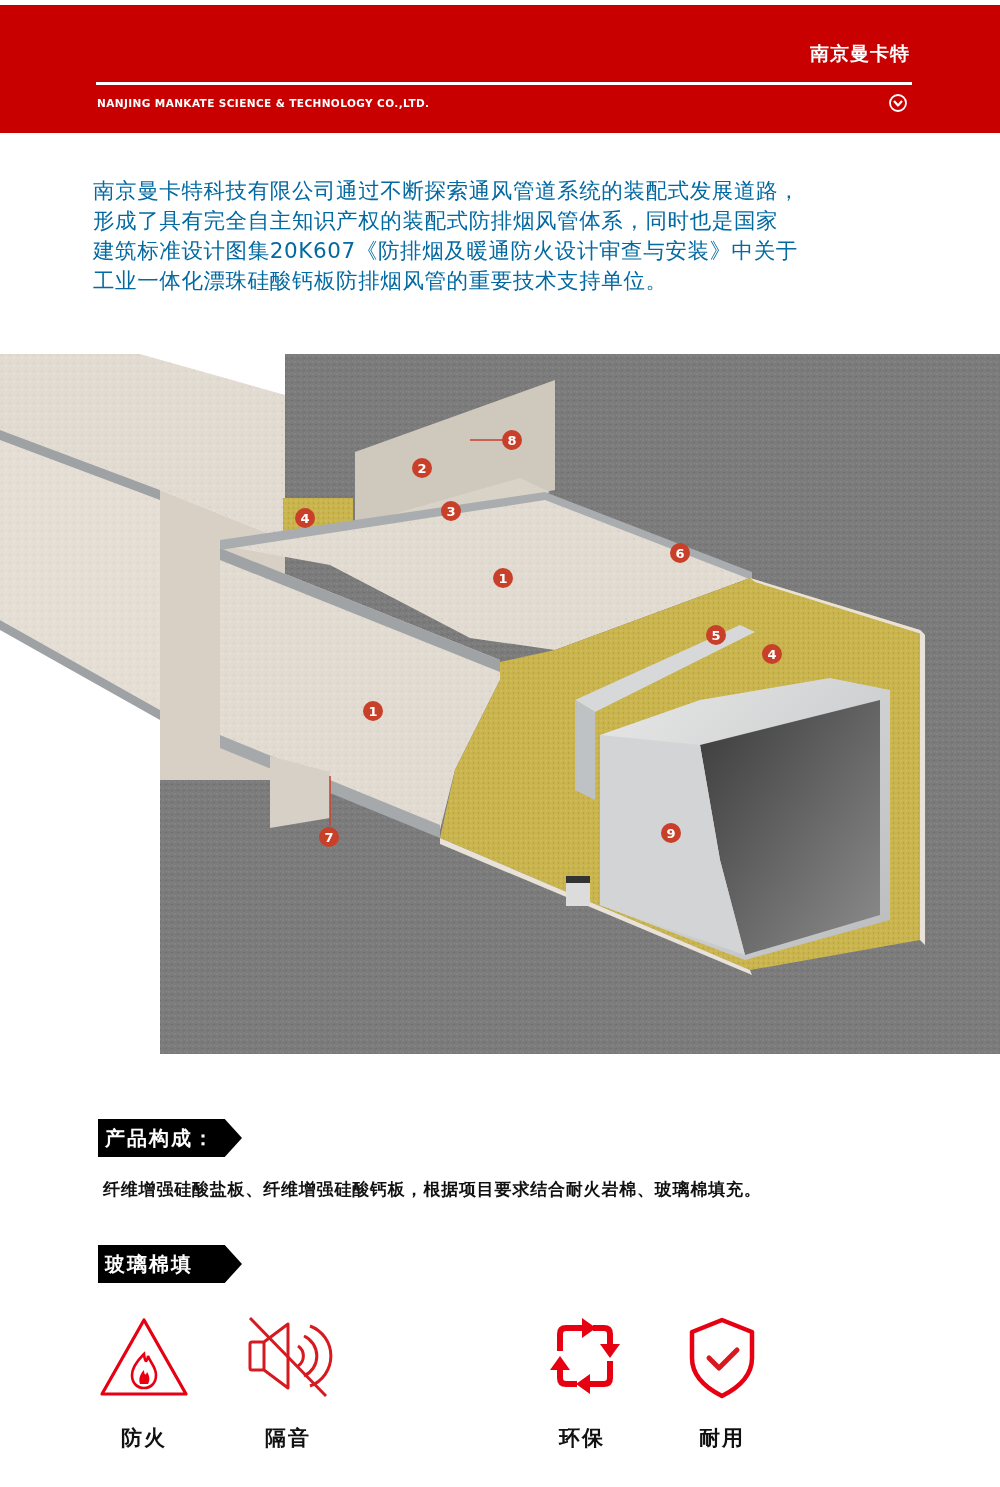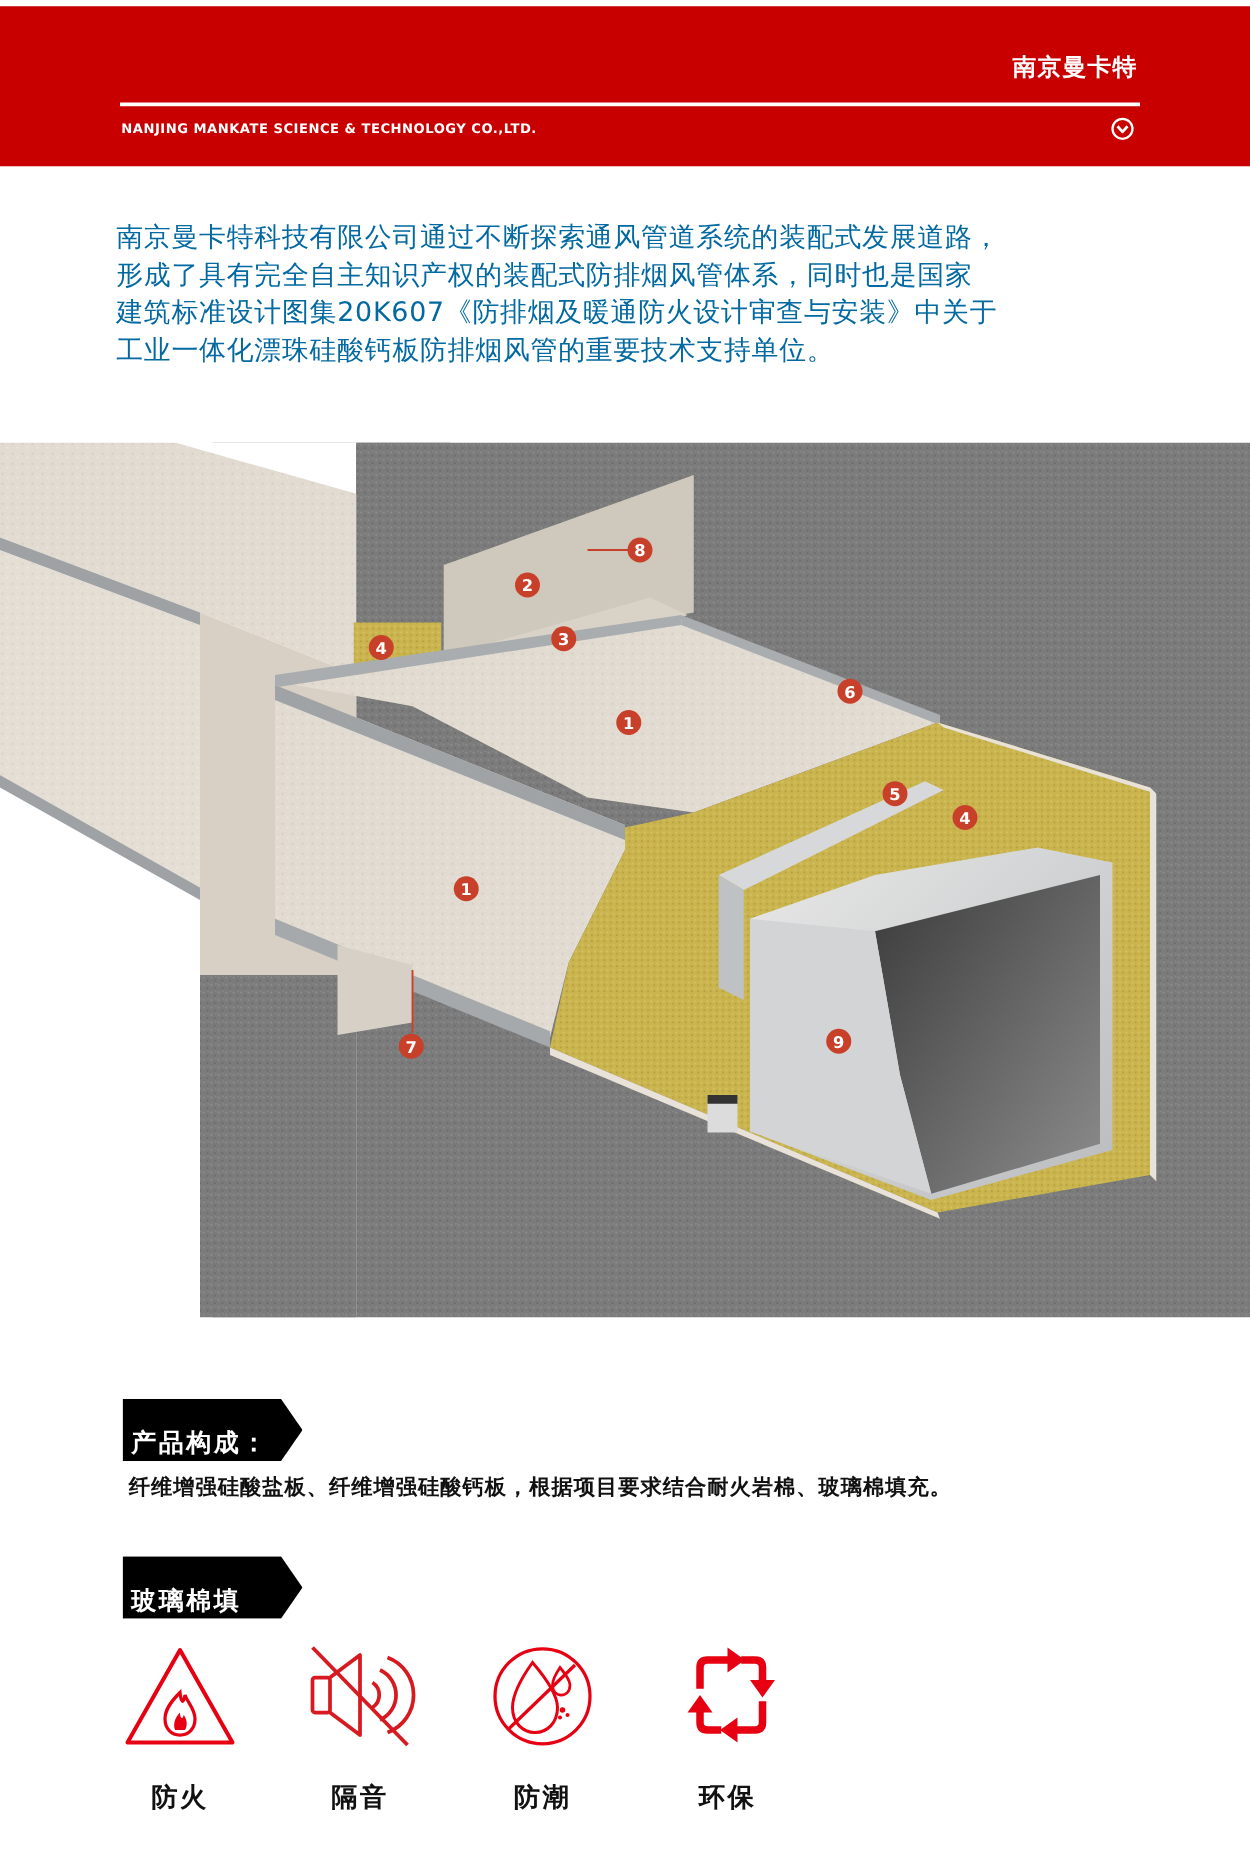--- a/index.html
+++ b/index.html
@@ -16,21 +16,21 @@
 
   
   .intro { position: absolute; left: 93px; top: 176px; width: 840px; font-size: 21.5px; line-height: 30px; color: #0369a1; letter-spacing: 0.6px; }
   .intro span { display: block; white-space: nowrap; }
 
   
   .figure { position: absolute; left: 0; top: 354px; width: 1000px; height: 700px; }
 
   
   .tag { position: absolute; left: 98px; height: 38px; }
-  .tag-label { position: absolute; left: 0; top: 0; height: 50px; padding: 16px 22px 0 7px; background: #000; color: #fff; font-size: 20px; font-weight: bold; line-height: 38px; letter-spacing: 2px;
+  .tag-label { position: absolute; left: 0; top: 0; height: 38px; padding: 0 22px 0 7px; background: #000; color: #fff; font-size: 20px; font-weight: bold; line-height: 38px; letter-spacing: 2px;
                clip-path: polygon(0 0, 88% 0, 100% 50%, 88% 100%, 0 100%); width: 144px; }
   .tag-1 { top: 1119px; }
   .tag-2 { top: 1245px; }
 
   .composition { position: absolute; left: 103px; top: 1178px; font-size: 17px; font-weight: bold; color: #111; letter-spacing: 0.8px; white-space: nowrap; }
 
   
   .adv-row { position: absolute; top: 1312px; left: 4px; width: 1000px; height: 150px; }
   .adv { position: absolute; top: 0; width: 120px; text-align: center; }
   .adv svg { display: block; margin: 0 auto; width: 96px; height: 90px; }
@@ -204,45 +204,40 @@
       <rect x="10" y="30" width="14" height="28" rx="2" fill="none" stroke="#d71920" stroke-width="3"></rect>
       <path d="M24,30 L48,12 L48,76 L24,58" fill="none" stroke="#d71920" stroke-width="3" stroke-linejoin="round"></path>
       <path d="M58,34 A12,12 0 0 1 58,54" fill="none" stroke="#d71920" stroke-width="3"></path>
       <path d="M64,24 A22,22 0 0 1 64,64" fill="none" stroke="#d71920" stroke-width="3"></path>
       <path d="M70,14 A32,32 0 0 1 70,74" fill="none" stroke="#d71920" stroke-width="3"></path>
       <line x1="10" y1="6" x2="86" y2="84" stroke="#d71920" stroke-width="3"></line>
     </svg>
     <span class="adv-label">隔音</span>
   </div>
 
-  <div class="adv" style="left:370px">
-    <svg viewBox="0 0 96 90">
-      <circle cx="48" cy="45" r="38" fill="none" stroke="#e60012" stroke-width="2.6"></circle>
-      <path d="M40,18 C30,32 24,44 24,54 C24,66 32,74 42,74 C52,74 60,66 60,54 C60,44 52,32 40,18 Z" fill="none" stroke="#e60012" stroke-width="2.4"></path>
-      <path d="M62,22 C58,28 56,32 56,36 C56,41 59,44 63,44 C67,44 70,41 70,36 C70,32 67,28 62,22 Z" fill="none" stroke="#e60012" stroke-width="2.2"></path>
-      <circle cx="64" cy="56" r="2.2" fill="#e60012"></circle>
-      <circle cx="68" cy="60" r="1.6" fill="#e60012"></circle>
-      <circle cx="62" cy="62" r="1.6" fill="#e60012"></circle>
-      <line x1="20" y1="72" x2="74" y2="20" stroke="#e60012" stroke-width="2.6"></line>
-    </svg>
-    <span class="adv-label">防潮</span>
-  </div>
 
   <div class="adv" style="left:518px">
     <svg viewBox="0 0 96 90">
       <g fill="none" stroke="#e60012" stroke-width="6" stroke-linecap="square">
         <path d="M26,36 L26,22 Q26,16 32,16 L48,16"></path>
         <path d="M62,16 L70,16 Q76,16 76,22 L76,32"></path>
         <path d="M76,52 L76,66 Q76,72 70,72 L56,72"></path>
         <path d="M40,72 L32,72 Q26,72 26,66 L26,58"></path>
       </g>
       <g fill="#e60012">
         <polygon points="48,6 62,16 48,26"></polygon>
         <polygon points="66,32 86,32 76,46"></polygon>
         <polygon points="56,62 56,82 42,72"></polygon>
         <polygon points="16,58 36,58 26,44"></polygon>
       </g>
     </svg>
     <span class="adv-label">环保</span>
   </div>
 
+  <div class="adv" style="left:658px">
+    <svg viewBox="0 0 96 90">
+      <path d="M48,8 L78,20 L78,46 C78,64 64,76 48,84 C32,76 18,64 18,46 L18,20 Z" fill="none" stroke="#e60012" stroke-width="4.5" stroke-linejoin="round"></path>
+      <path d="M35,46 L45,56 L63,38" fill="none" stroke="#d71920" stroke-width="5" stroke-linecap="round" stroke-linejoin="round"></path>
+    </svg>
+    <span class="adv-label">耐用</span>
+  </div>
 
 </div>
 
 </body></html>

